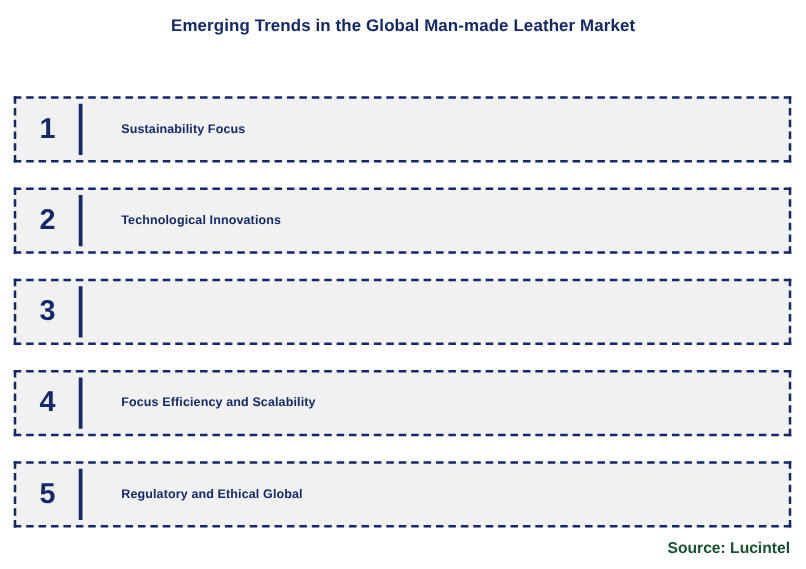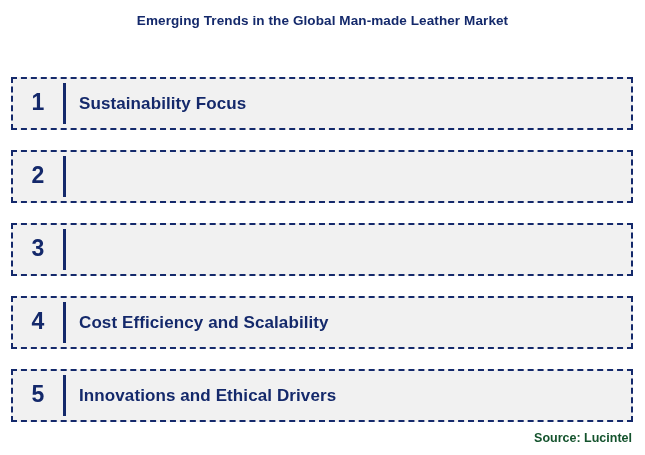--- a/index.html
+++ b/index.html
@@ -61,22 +61,22 @@
     padding-bottom: 2px;
   }
   .trend-divider {
     flex: 0 0 3px;
     width: 3px;
     height: 41px;
     background: #14296b;
   }
   .trend-label {
     flex: 1 1 auto;
-    padding-left: 13px;
-    font-size: 17px;
+    padding-left: 31px;
+    font-size: 10px;
     font-weight: bold;
     color: #14296b;
     white-space: nowrap;
     letter-spacing: 0.1px;
   }
   .source-note {
     position: absolute;
     right: 13px;
     top: 431px;
     font-size: 12.5px;
@@ -96,36 +96,37 @@
 
     <div class="trend-row">
       <div class="trend-number">1</div>
       <div class="trend-divider"></div>
       <div class="trend-label">Sustainability Focus</div>
     </div>
 
     <div class="trend-row">
       <div class="trend-number">2</div>
       <div class="trend-divider"></div>
+      <div class="trend-label">Technological Innovations</div>
     </div>
 
     <div class="trend-row">
       <div class="trend-number">3</div>
       <div class="trend-divider"></div>
     </div>
 
     <div class="trend-row">
       <div class="trend-number">4</div>
       <div class="trend-divider"></div>
-      <div class="trend-label">Cost Efficiency and Scalability</div>
+      <div class="trend-label">Focus Efficiency and Scalability</div>
     </div>
 
     <div class="trend-row">
       <div class="trend-number">5</div>
       <div class="trend-divider"></div>
-      <div class="trend-label">Innovations and Ethical Drivers</div>
+      <div class="trend-label">Regulatory and Ethical Global</div>
     </div>
 
   </div>
 
   <div class="source-note">Source: Lucintel</div>
 
 </div>
 
 </body></html>

